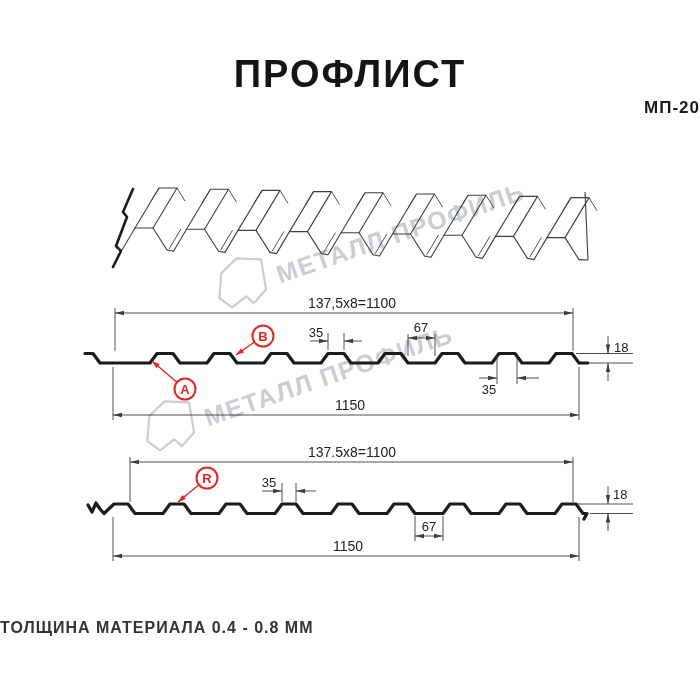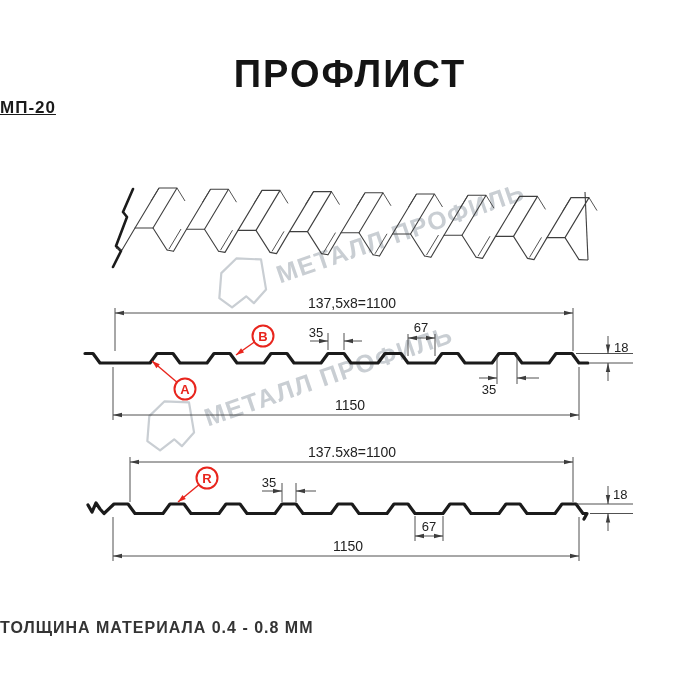--- a/index.html
+++ b/index.html
@@ -1,21 +1,21 @@
 <!DOCTYPE html>
 <html><head>
 <meta charset="utf-8">
 <style>
   html,body{margin:0;padding:0;background:#ffffff;}
   .page{position:relative;width:700px;height:700px;background:#fff;overflow:hidden;
         font-family:"Liberation Sans","DejaVu Sans",sans-serif;border-radius:13px;}
   .title{position:absolute;top:52px;left:0;width:700px;text-align:center;
          font-size:38px;font-weight:bold;letter-spacing:2px;color:#141414;line-height:44px;}
-  .subtitle{position:absolute;top:98px;left:0;width:700px;text-align:left;
-         font-size:17px;font-weight:bold;letter-spacing:1px;color:#1a1a1a;line-height:20px;text-decoration:underline;}
+  .subtitle{position:absolute;top:98px;left:0;width:700px;text-align:right;
+         font-size:17px;font-weight:bold;letter-spacing:1px;color:#1a1a1a;line-height:20px;}
   .footnote{position:absolute;top:617px;left:0;width:700px;
          font-size:16px;font-weight:bold;letter-spacing:1px;color:#343434;line-height:22px;}
   svg{position:absolute;top:0;left:0;}
   svg text{font-family:"Liberation Sans","DejaVu Sans",sans-serif;}
 </style>
 </head>
 <body>
 
 <div class="page">
   <div class="title">ПРОФЛИСТ</div>

